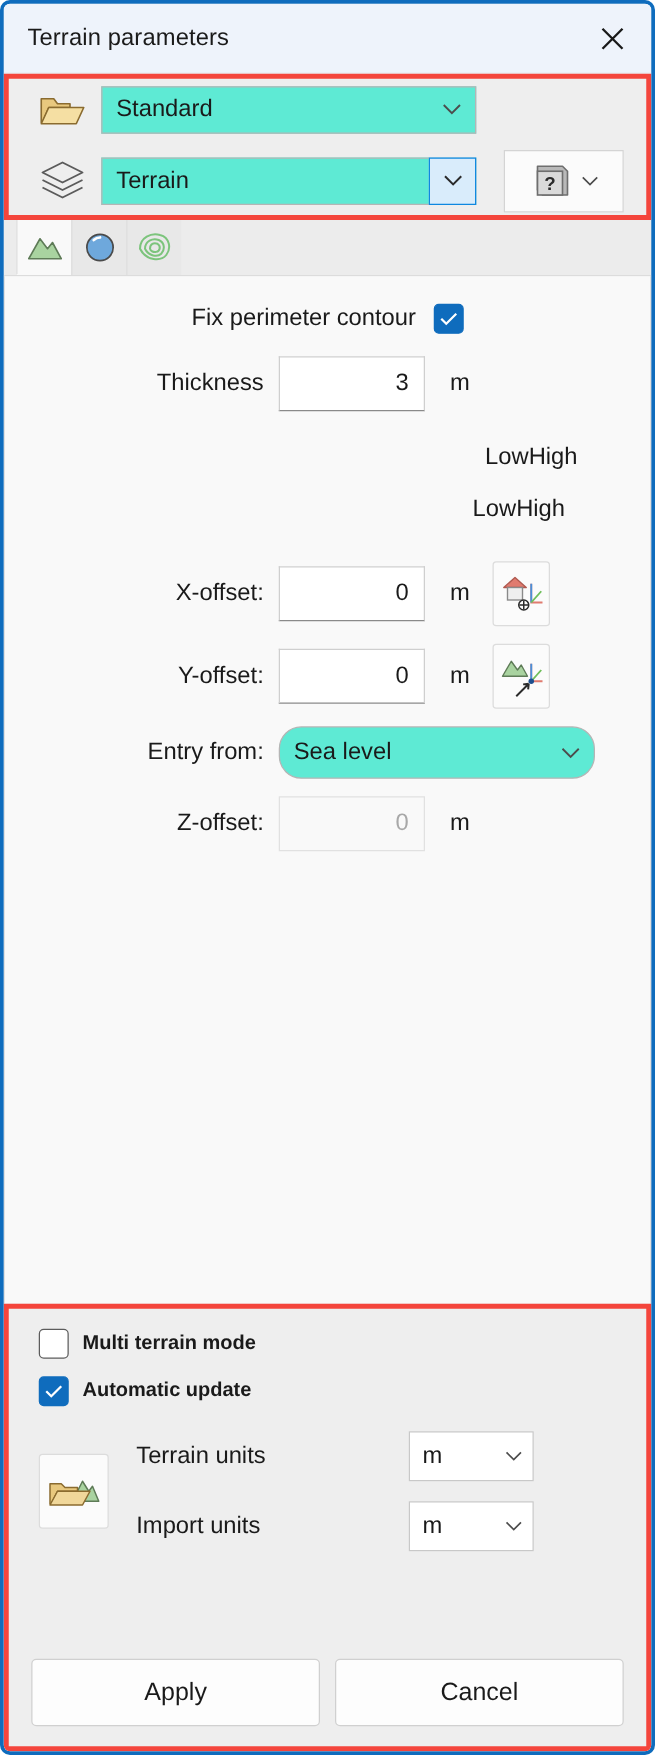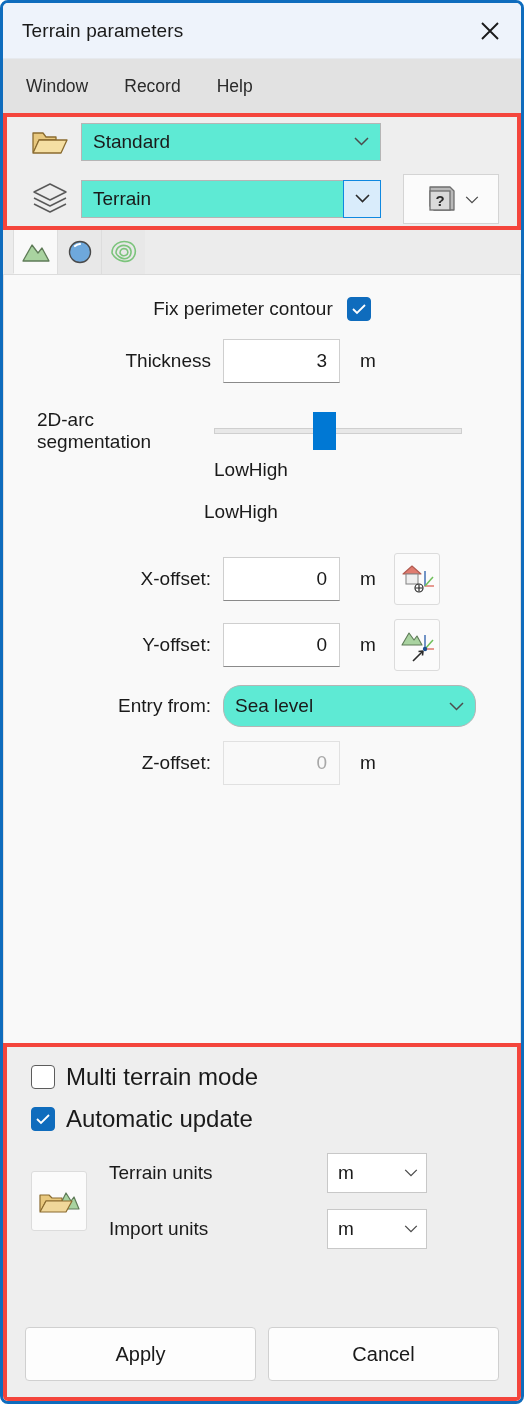--- a/index.html
+++ b/index.html
@@ -159,37 +159,37 @@
   .thumb {
     position: absolute; top: 0;
     width: 23px; height: 38px;
     background: #0078d4;
     cursor: pointer;
   }
   .ticks { position: absolute; left: 0; right: 0; height: 6px; }
   .ticks i {
     position: absolute; width: 1px; height: 6px; background: #b9b9b9;
   }
-  .lowhigh { display: flex; justify-content: flex-start; font-size: 19px; color: #1a1a1a; }
+  .lowhigh { display: flex; justify-content: flex-end; font-size: 19px; color: #1a1a1a; }
   .icon-btn {
     width: 46px; height: 52px;
     background: #fbfbfb;
     border: 1px solid #dcdcdc;
     border-radius: 3px;
     display: flex; align-items: center; justify-content: center;
     cursor: pointer; flex: none;
   }
   
   .bottom-panel {
     min-height: 358px;
     padding: 16px 14px 14px 14px;
     display: flex; flex-direction: column;
   }
   .bchk { display: flex; align-items: center; gap: 11px; margin-bottom: 14px; padding-left: 10px; }
-  .bchk .lbl { font-size: 24px; }
+  .bchk .lbl { font-size: 16px; font-weight: bold; }
   .units-block { display: flex; align-items: center; margin-top: 6px; padding-left: 10px; }
   .unit-sel {
     width: 100px; height: 40px;
     background: #ffffff; border: 1px solid #c8c8c8;
     display: flex; align-items: center; cursor: pointer;
   }
   .unit-sel .uval { flex: 1; padding-left: 10px; font-size: 19px; color: #1a1a1a; }
   .unit-sel .chev { width: 30px; display: flex; align-items: center; justify-content: center; }
   .btn-row { display: flex; gap: 12px; margin-top: auto; padding: 0 4px 2px 4px; }
   .btn {
@@ -210,25 +210,20 @@
 
   <div class="titlebar">
     <div class="title-text">Terrain parameters</div>
     <div class="close-btn">
       <svg width="22" height="22" viewBox="0 0 22 22">
           <path d="M3 3 L19 19 M19 3 L3 19" stroke="#1a1a1a" stroke-width="1.9" fill="none"></path>
         </svg>
     </div>
   </div>
 
-  <div class="menubar">
-    <div class="menu-item">Window</div>
-    <div class="menu-item">Record</div>
-    <div class="menu-item">Help</div>
-  </div>
 
   <div class="hl top-panel">
     <div class="row">
       <div class="side-icon">
         <svg width="38" height="30" viewBox="0 0 38 30">
           <path d="M2 6 h10 l3 4 h10 v3 H8 L3 25 H2 Z" fill="#e8c87e" stroke="#8a6b2f" stroke-width="1.3" stroke-linejoin="round"></path>
           <path d="M8 13 h28 l-6 13 H2 Z" fill="#f5dfa3" stroke="#8a6b2f" stroke-width="1.3" stroke-linejoin="round"></path>
         </svg>
       </div>
       <div class="combo" id="combo-standard">
@@ -303,32 +298,20 @@
           </svg>
       </div>
     </div>
 
     <div class="frow" style="margin-bottom:26px;">
       <div class="lbl" style="width:219px;text-align:right;padding-right:12px;">Thickness</div>
       <div class="field" style="width:117px;">3</div>
       <div class="unit">m</div>
     </div>
 
-    <div class="frow">
-      <div style="width:210px;padding-left:33px;">
-        <div class="lbl">2D-arc</div>
-        <div class="lbl">segmentation</div>
-      </div>
-      <div style="width:248px;">
-        <div class="slider-wrap">
-          <div class="track"></div>
-          <div class="thumb" id="arc-thumb" style="left: 99px;"></div>
-        </div>
-      </div>
-    </div>
     <div class="lowhigh" style="width:248px;margin-left:210px;margin-top:6px;">
       <span>Low</span>
       <span>High</span>
     </div>
 
     <div class="lowhigh" style="width:248px;margin-left:200px;margin-top:20px;">
       <span>Low</span>
       <span>High</span>
     </div>
 

